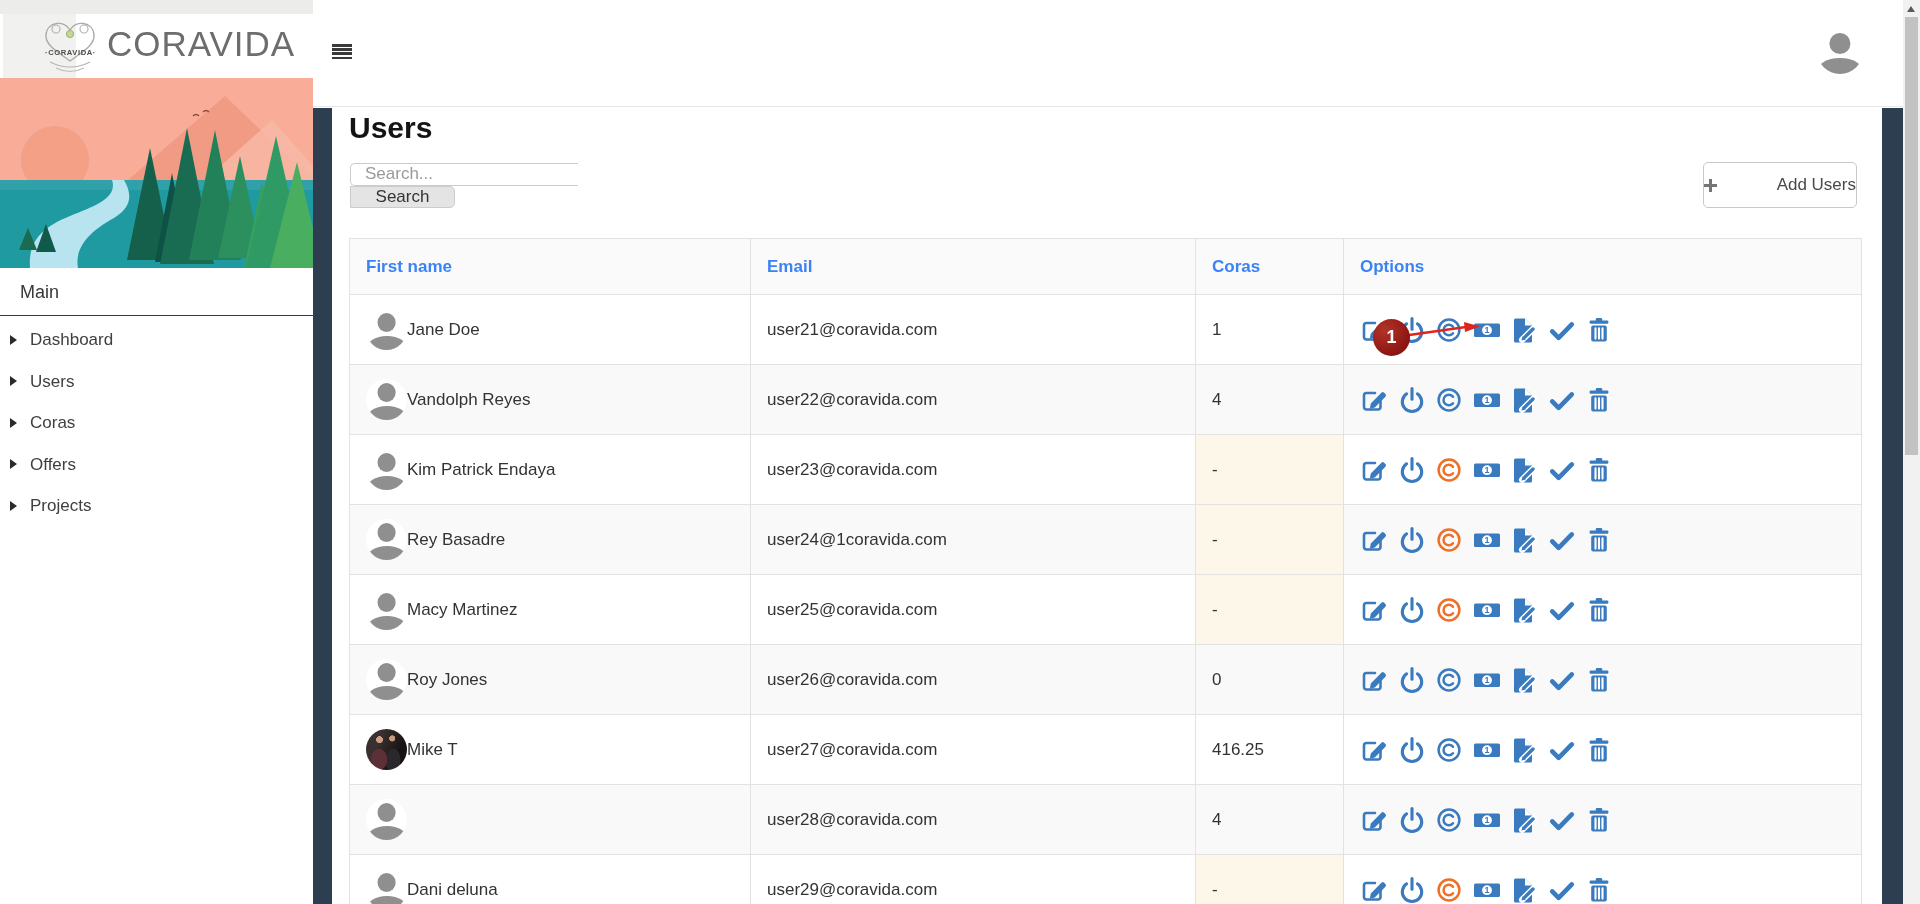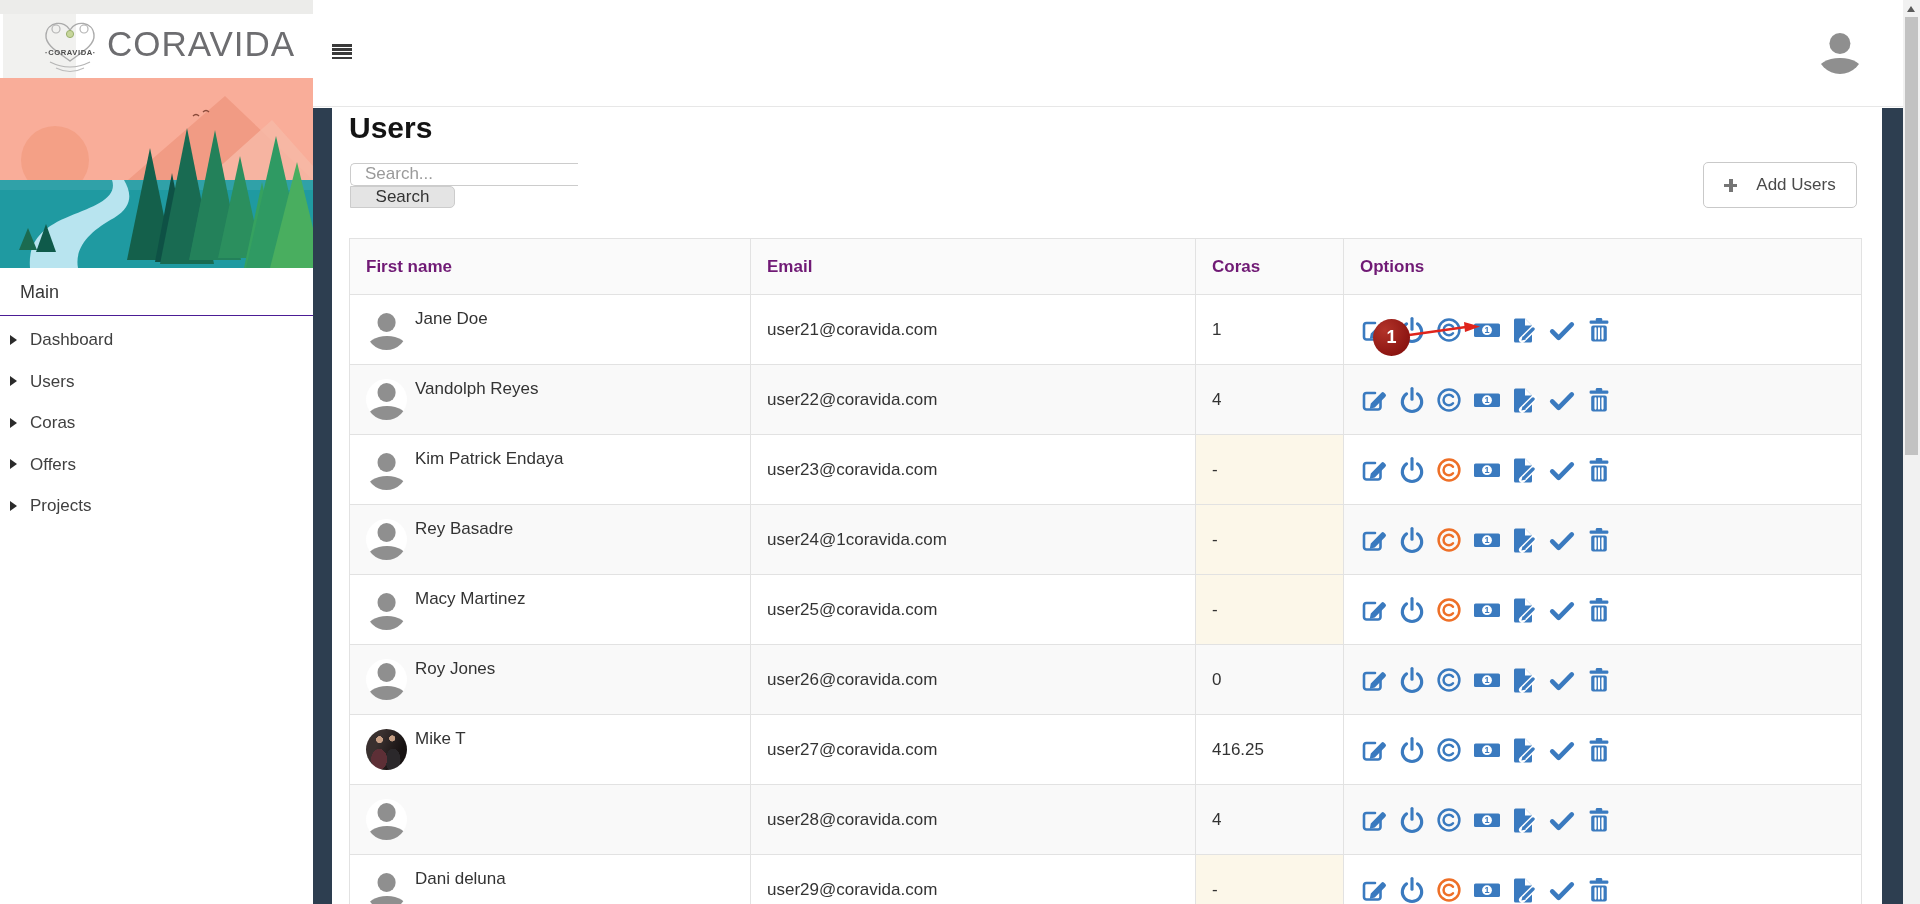--- a/index.html
+++ b/index.html
@@ -49,36 +49,36 @@
   .search-group { position:absolute; left:18px; top:55px; height:45px; display:flex;flex-direction:column; }
   .search-input { width:228px; height:45px; border:1px solid #ccc; border-right:none;
                   border-radius:5px 0 0 5px; padding:0 14px; font-size:17px; color:#333;
                   font-family:"Liberation Sans", sans-serif; outline:none; }
   .search-input::placeholder { color:#9a9a9a; }
   .search-btn { width:105px; height:45px; background:#e4e4e4; border:1px solid #ccc;
                 border-radius:0 5px 5px 0; font-size:17px; font-weight:400; color:#333;
                 font-family:"Liberation Sans", sans-serif; cursor:pointer; }
   .add-btn { position:absolute; left:1371px; top:54px; width:154px; height:46px; background:#fff;
              border:1px solid #c9c9c9; border-radius:5px; display:flex; align-items:center;
-             justify-content:center; gap:19px; font-size:17px; color:#4a4a4a; cursor:pointer; }
+             justify-content:space-between; gap:19px; font-size:17px; color:#4a4a4a; cursor:pointer; }
   .plus-ico { position:relative; width:13px; height:13px; display:inline-block; }
   .plus-ico::before { content:""; position:absolute; left:0; top:5px; width:13px; height:3.4px; background:#757575; }
   .plus-ico::after  { content:""; position:absolute; left:4.8px; top:0; width:3.4px; height:13px; background:#757575; }
 
   
   table.users { position:absolute; left:17px; top:130px; width:1512px; border-collapse:collapse; table-layout:fixed; }
   .users th, .users td { border:1px solid #e2e2e2; font-size:17px; color:#333; padding:0 0 0 16px; text-align:left; }
-  .users th { height:56px; background:#fafafa; font-weight:700; color:#701a75; }
+  .users th { height:56px; background:#fafafa; font-weight:700; color:#3b82f6; }
   .users td { height:69px; }
   .users tbody tr:nth-child(even) td { background:#f9f9f9; }
   .users td.warn { background:#fcf7e9 !important; }
   .col-name  { width:401px; } .col-email { width:445px; }
   .col-coras { width:148px; } .col-opts  { width:518px; }
   .c-name { }
-  .name-wrap { display:flex; gap:8px; }
+  .name-wrap { display:flex; align-items:center; }
   .row-avatar { width:41px; height:41px; }
   .c-opts { position:relative; }
   .opts-wrap { display:flex; align-items:center; height:69px; }
   .opt-icon { width:28px; height:28px; margin-right:9.5px; color:#3a7abf; cursor:pointer; display:inline-block; }
   .opt-icon.orange { color:#ee7028; }
   .opt-icon svg { display:block; }
 
   
   .annot-badge { position:absolute; left:29px; top:24px; width:37px; height:37px; border-radius:50%;
                  background:radial-gradient(circle at 32% 30%, #b23329, #8a1310 75%);

